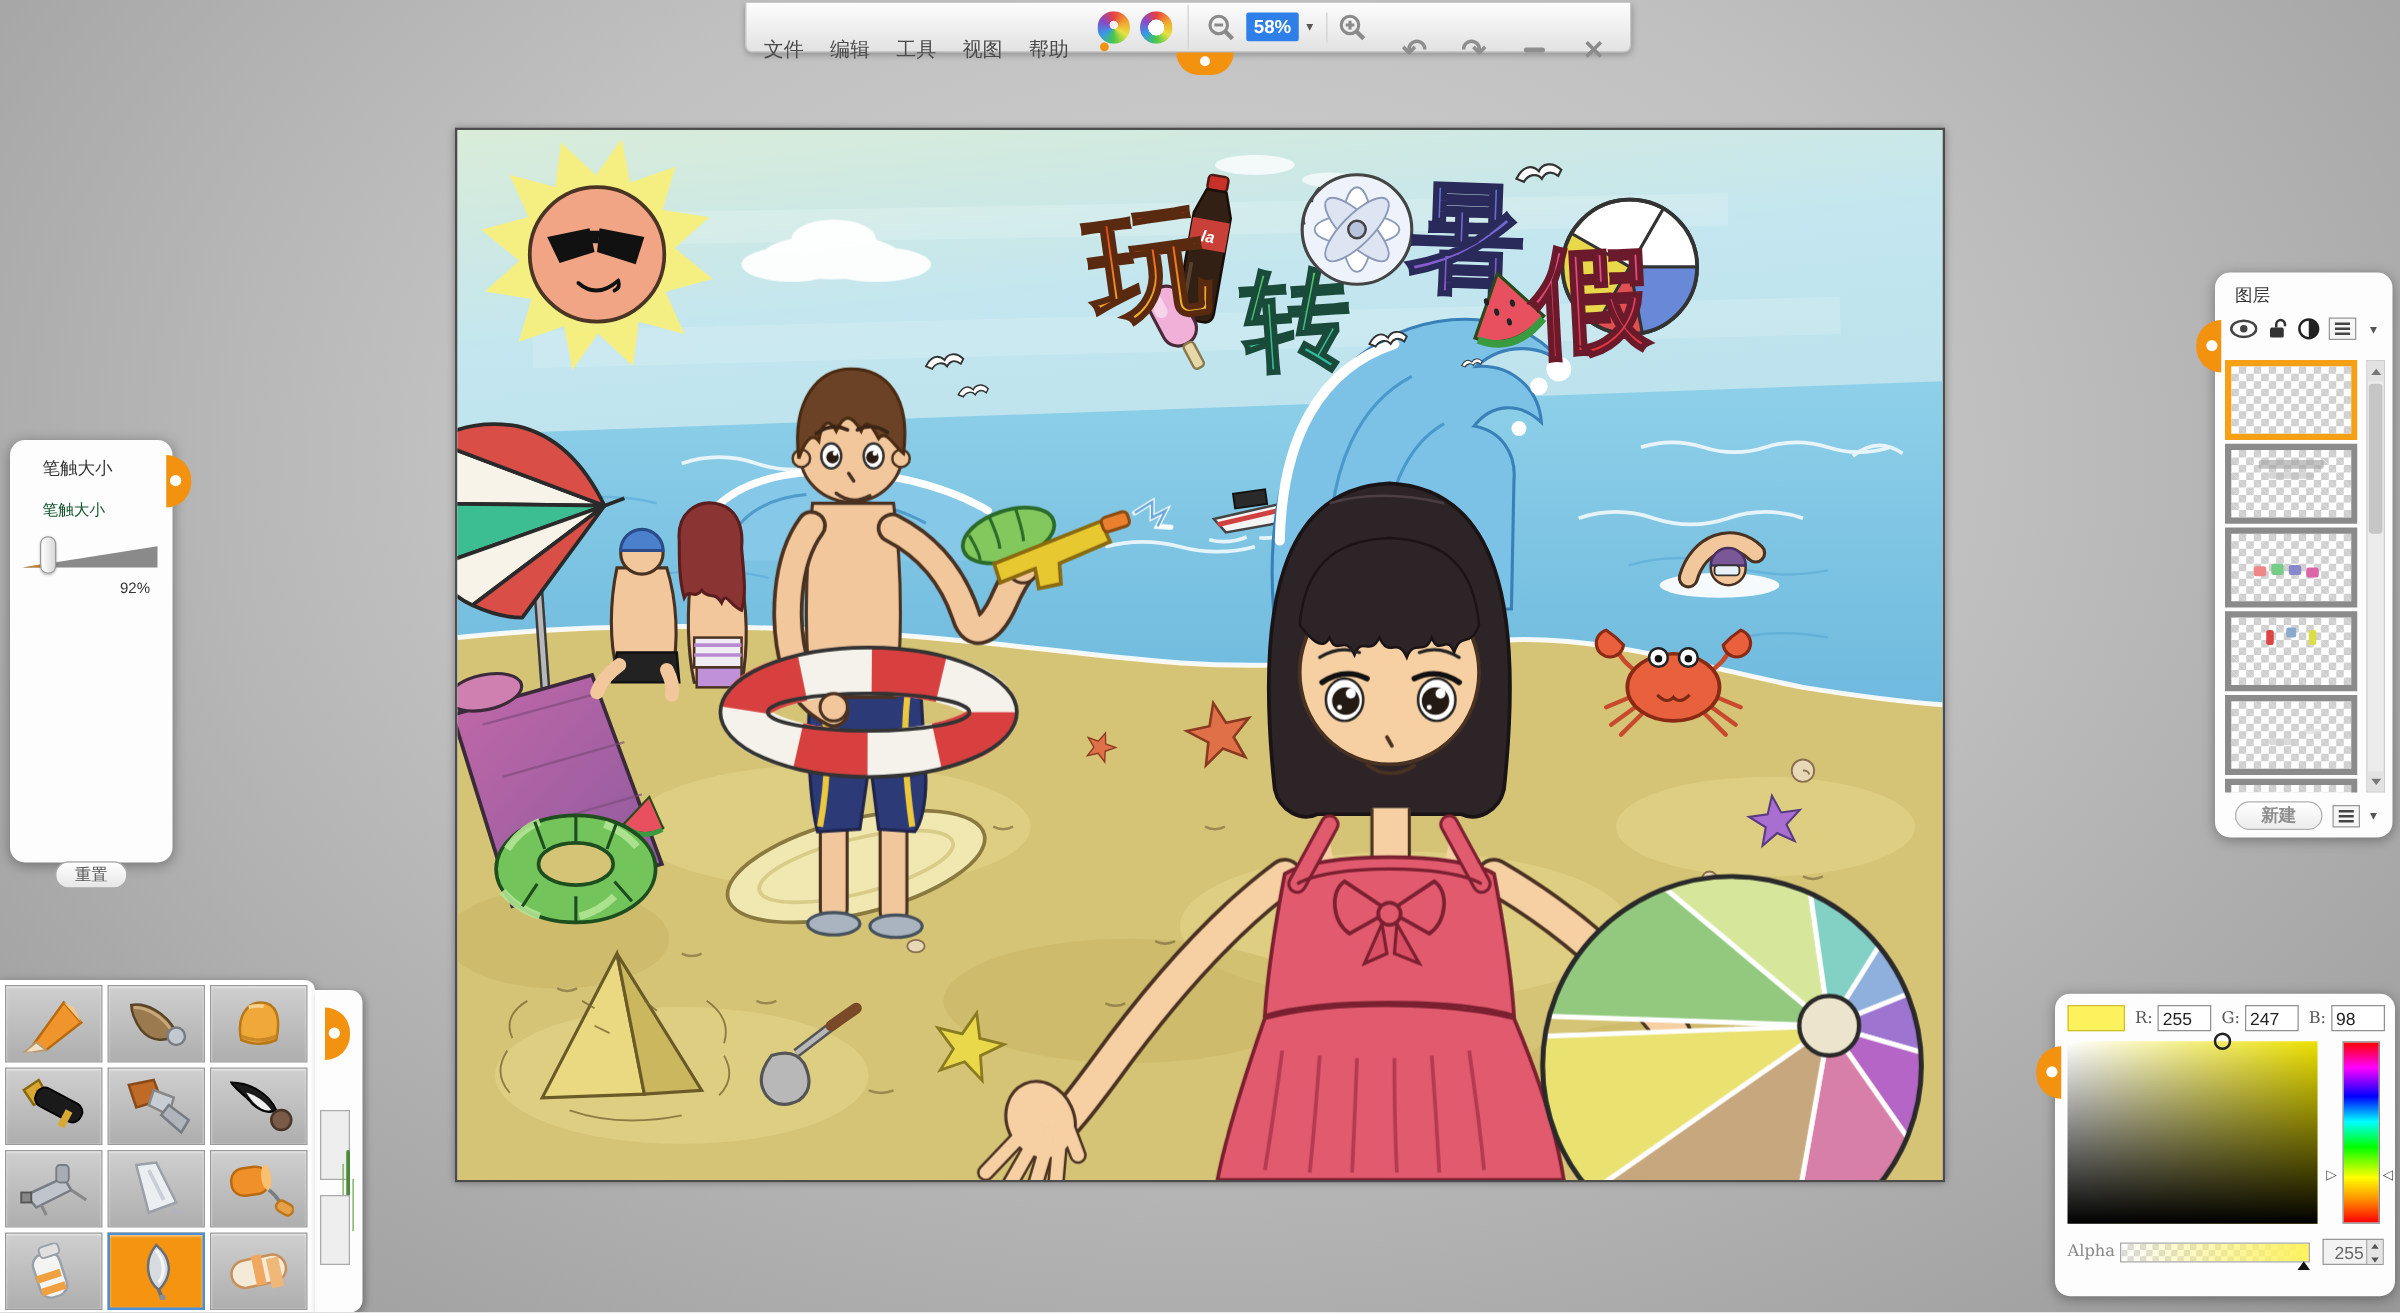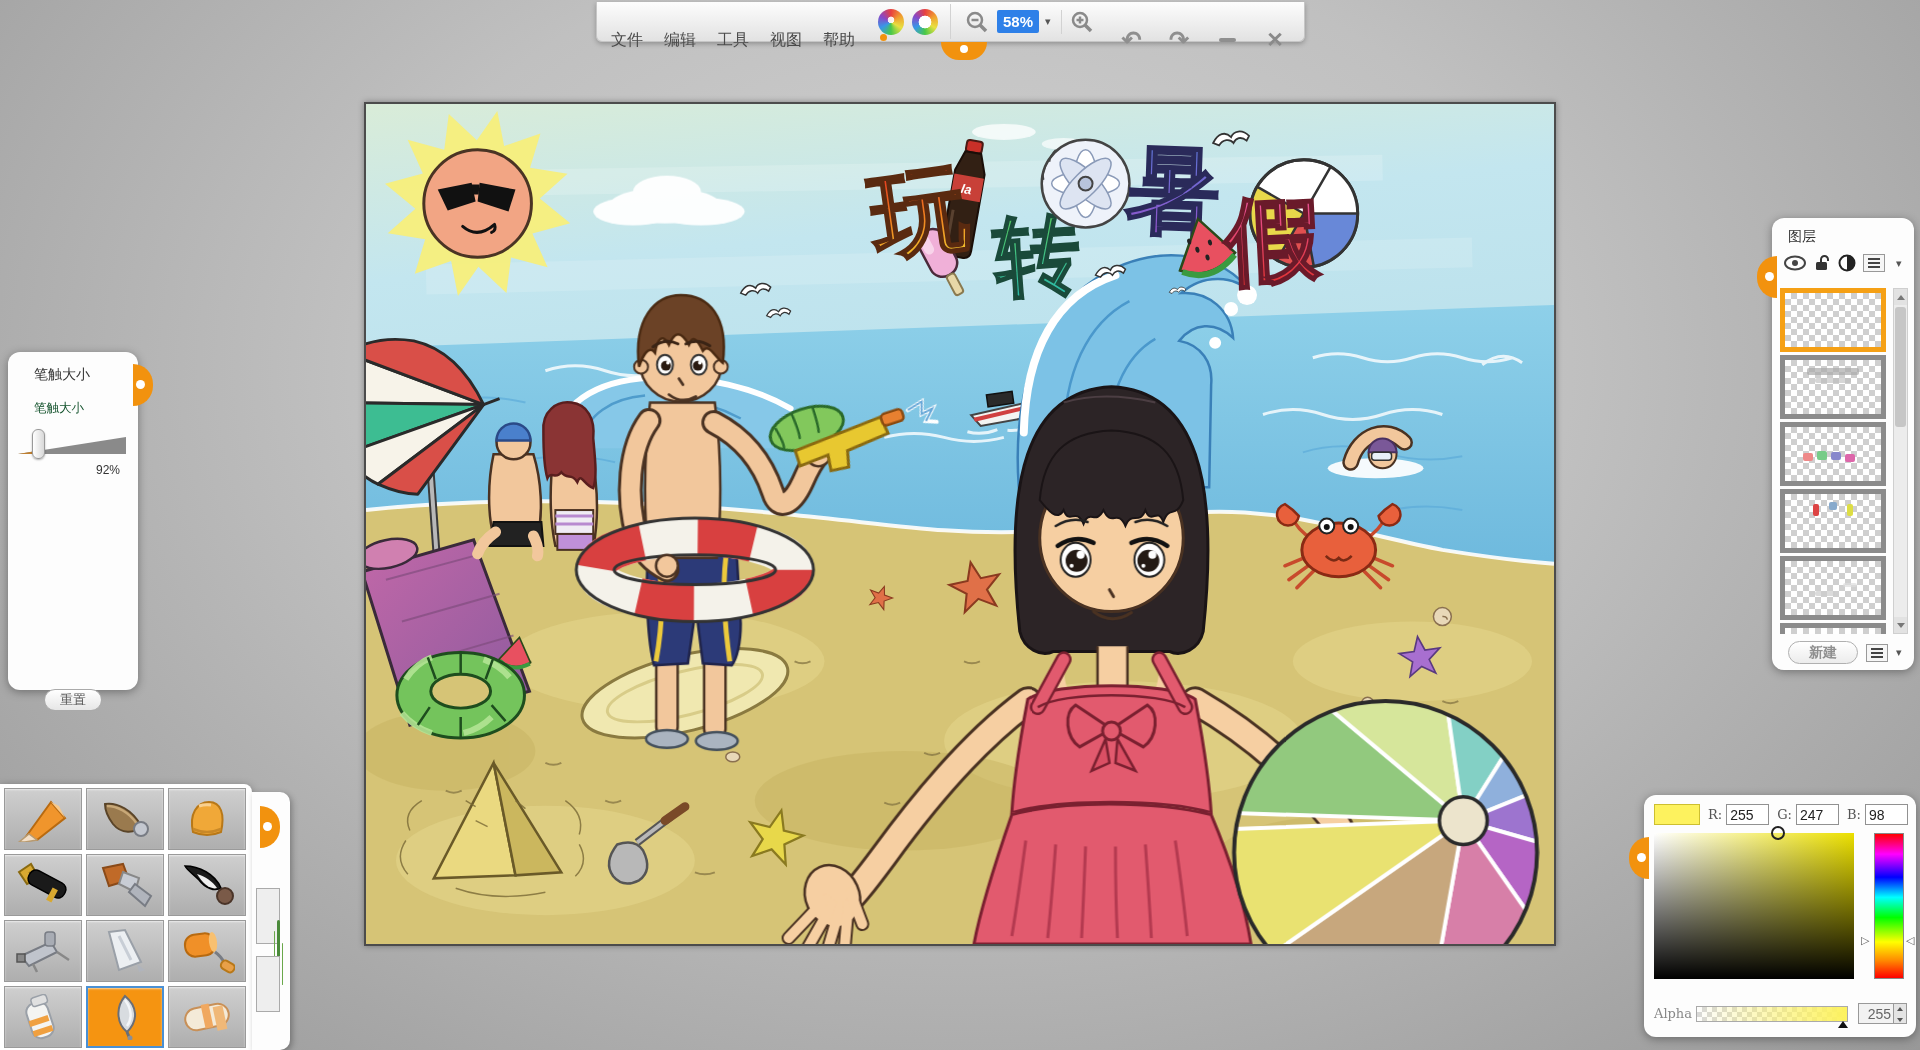--- a/index.html
+++ b/index.html
@@ -97,21 +97,21 @@
   .swatch{width:46px;height:21px;background:#fdf25e;border:1px solid #cdbf30;}
   .clab{font-family:"DejaVu Serif",serif;font-size:13px;color:#555;margin-left:4px;}
   .cinput{width:43px;height:21px;border:1px solid #919191;font-size:14px;padding:1px 3px;color:#222;}
   .svsq{position:absolute;left:10px;top:38px;width:200px;height:146px;cursor:crosshair;
     background:linear-gradient(to bottom,rgba(0,0,0,0),#000),linear-gradient(to right,#fff,#ece000);}
   .svcur{position:absolute;left:117px;top:-7px;width:14px;height:14px;border:2px solid #222;border-radius:50%;}
   .hue{position:absolute;left:230px;top:38px;width:30px;height:146px;border:1px solid #888;cursor:pointer;
     background:linear-gradient(to bottom,#f00 0%,#f0f 14%,#00f 30%,#0ff 44%,#0f0 58%,#ff0 75%,#f80 88%,#f00 100%);}
   .hmark{position:absolute;font-size:11px;color:#555;cursor:pointer;line-height:1;}
   .hm-l{left:217px;top:140px;} .hm-r{left:262px;top:140px;}
-  .arow{position:absolute;left:0;top:196px;width:100%;display:flex;align-items:center;margin-top:12px;}
+  .arow{position:absolute;left:0;top:196px;width:100%;display:flex;align-items:center;}
   .alab{font-family:"DejaVu Serif",serif;font-size:13px;color:#888;margin-left:10px;width:42px;}
   .abar{position:relative;width:152px;height:16px;border:1px solid #aaa;cursor:pointer;
     background-image:linear-gradient(to right,rgba(253,242,94,0),#fdf25e),
       linear-gradient(45deg,#d8d8d8 25%,transparent 25%,transparent 75%,#d8d8d8 75%),
       linear-gradient(45deg,#d8d8d8 25%,transparent 25%,transparent 75%,#d8d8d8 75%);
     background-size:100% 100%,10px 10px,10px 10px;background-position:0 0,0 0,5px 5px;}
   .amark{position:absolute;right:-1px;bottom:-7px;width:0;height:0;border-left:5px solid transparent;border-right:5px solid transparent;border-bottom:7px solid #111;}
   .abox{display:flex;margin-left:10px;border:1px solid #999;background:#f2f2f2;height:21px;}
   .abox input{width:34px;border:none;background:transparent;color:#666;font-size:14px;text-align:right;padding-right:2px;}
   .spin{display:flex;flex-direction:column;border-left:1px solid #999;width:13px;}

